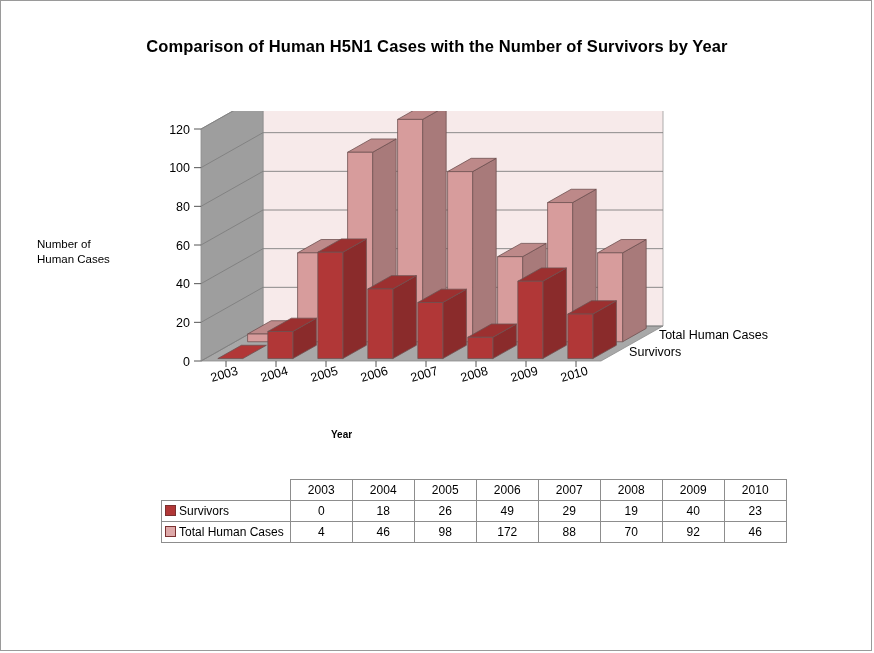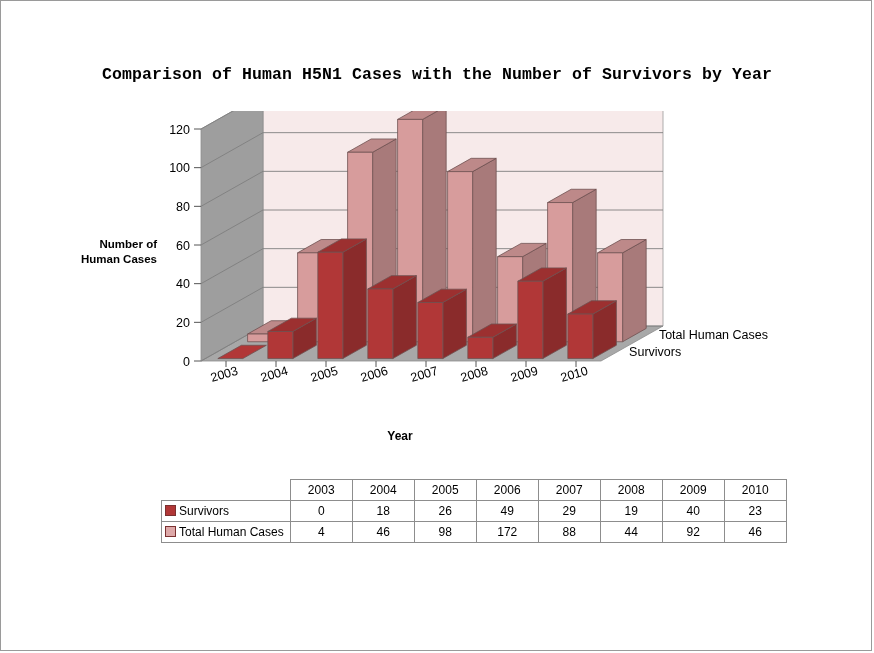--- a/index.html
+++ b/index.html
@@ -20,48 +20,47 @@
     height: 651px;
     border: 1px solid #9a9a9a;
     background: #ffffff;
     box-sizing: border-box;
   }
 
   
   #chart-title {
     position: absolute;
     left: 0;
-    top: 64px;
+    top: 36px;
     width: 872px;
     text-align: center;
     font-size: 16.5px;
     font-weight: bold;
     letter-spacing: 0.1px;
     color: #000;
-    font-family: Liberation Mono, monospace;
   }
 
   
   #y-axis-title {
     position: absolute;
     left: 36px;
     top: 236px;
     width: 120px;
-    text-align: right;
+    text-align: left;
     font-size: 11.5px;
-    font-weight: bold;
+    font-weight: normal;
     line-height: 15px;
   }
   #x-axis-title {
     position: absolute;
-    left: 339px;
+    left: 330px;
     top: 428px;
     width: 120px;
-    text-align: center;
-    font-size: 12px;
+    text-align: left;
+    font-size: 10px;
     font-weight: bold;
   }
 
   
   #chart-stage {
     position: absolute;
     left: 150px;
     top: 110px;
     width: 620px;
     height: 310px;
@@ -312,21 +311,21 @@
             <td class="val-cell">40</td>
             <td class="val-cell">23</td>
           </tr>
           <tr>
             <td class="series-name-cell"><span class="swatch" style="background: rgb(221, 168, 168);"></span><span>Total Human Cases</span></td>
             <td class="val-cell">4</td>
             <td class="val-cell">46</td>
             <td class="val-cell">98</td>
             <td class="val-cell">172</td>
             <td class="val-cell">88</td>
-            <td class="val-cell">44</td>
+            <td class="val-cell">70</td>
             <td class="val-cell">92</td>
             <td class="val-cell">46</td>
           </tr>
         </tbody>
     </table>
   </div>
 
 </div>
 
 </body></html>

